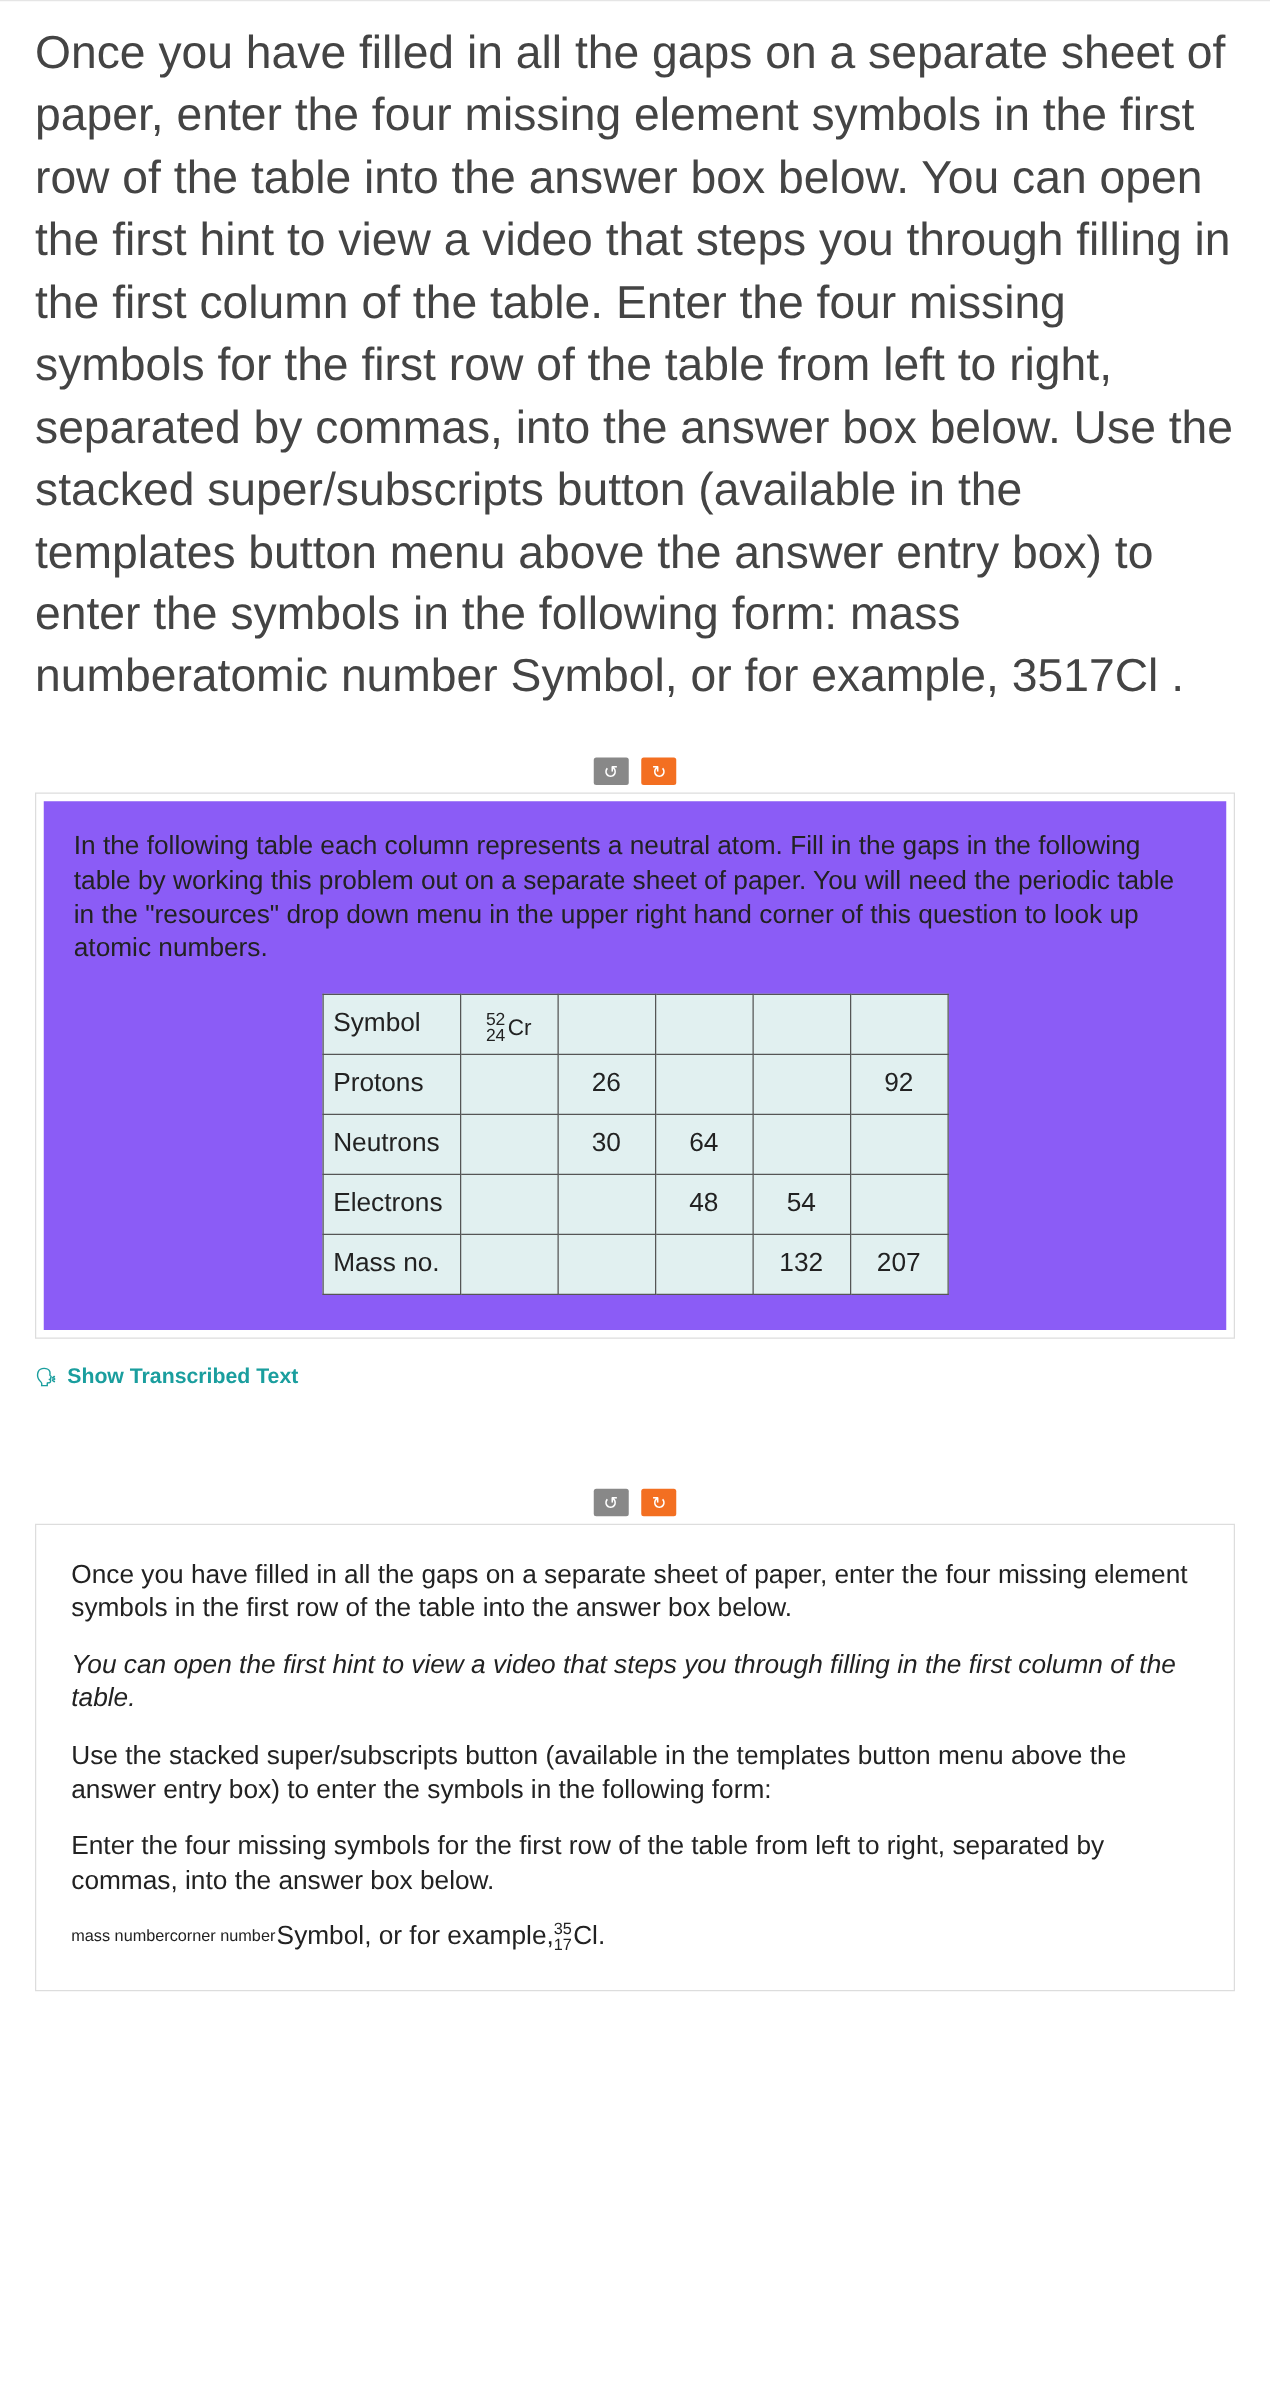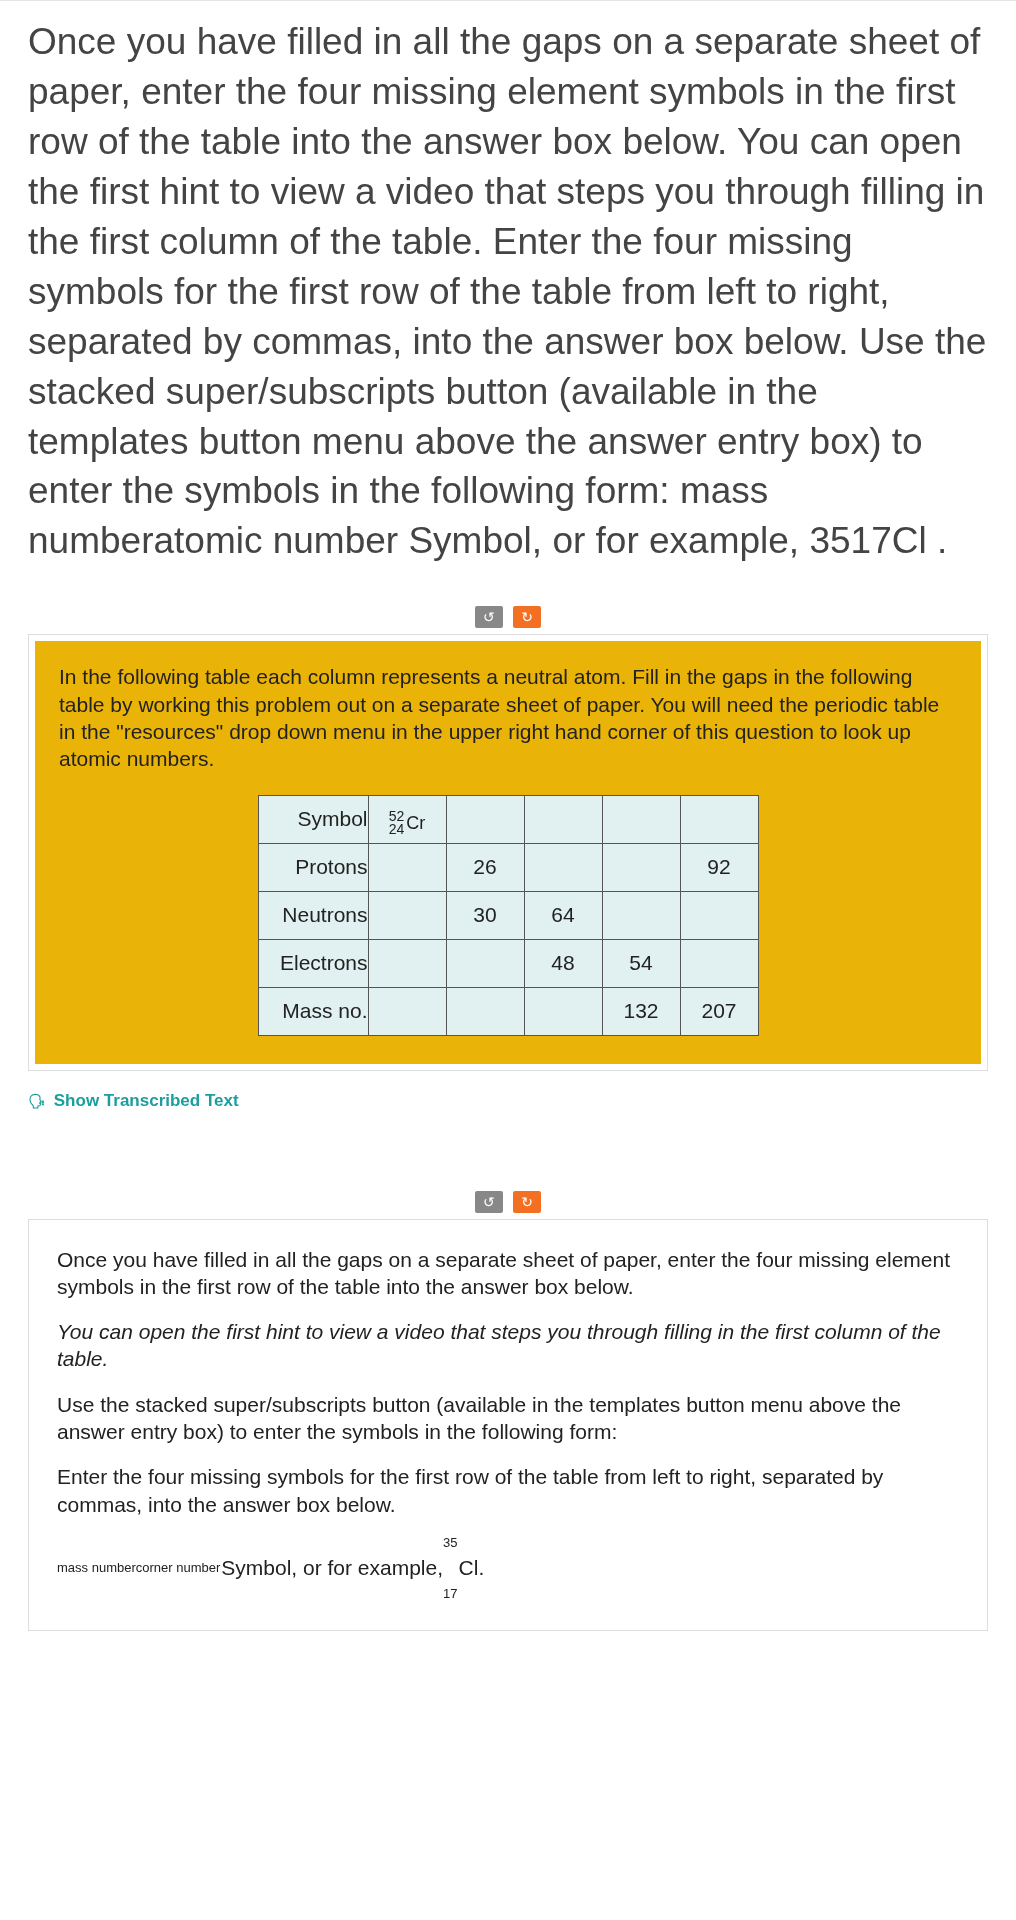--- a/index.html
+++ b/index.html
@@ -36,21 +36,21 @@
     text-align: center;
     border-radius: 2px;
   }
   .icon-gray { background: #888; }
   .icon-orange { background: #f36f21; }
   .image-panel {
     border: 1px solid #ddd;
     padding: 6px;
   }
   .teal-box {
-    background: #eab308;
+    background: #8b5cf6;
     padding: 22px 24px;
   }
   .teal-text {
     font-size: 21px;
     line-height: 1.3;
     color: #222;
     font-family: "Helvetica Neue", Arial, sans-serif;
     font-stretch: condensed;
   }
   .data-table {
@@ -62,21 +62,21 @@
     border: 1px solid #555;
     height: 48px;
     font-size: 21px;
     color: #222;
     text-align: center;
     vertical-align: middle;
     font-family: "Helvetica Neue", Arial, sans-serif;
   }
   .data-table td.rowhead {
     width: 110px;
-    text-align: right;
+    text-align: left;
     padding-left: 8px;
   }
   .data-table td.cell { width: 78px; }
   .symbol-cell { padding: 2px 4px; line-height: 1; }
   .elem { font-size: 18px; display: inline-block; vertical-align: middle; }
   .symbol-wrap { display: inline-flex; align-items: center; }
   .stack { display: inline-flex; flex-direction: column; line-height: 0.9; font-size: 14px; text-align: right; margin-right: 2px; }
   .show-transcribed {
     color: #1a9e9e;
     font-size: 17px;
@@ -124,21 +124,20 @@
     text-align: left;
     margin-right: 1px;
   }
   .cl-stack {
     display: inline-flex;
     flex-direction: column;
     font-size: 13px;
     line-height: 1.0;
     text-align: right;
     margin-right: 1px;
-    gap: 38px;
   }
 </style>
 </head>
 <body>
 
 <div class="top-question">Once you have filled in all the gaps on a separate sheet of paper, enter the four missing element symbols in the first row of the table into the answer box below. You can open the first hint to view a video that steps you through filling in the first column of the table. Enter the four missing symbols for the first row of the table from left to right, separated by commas, into the answer box below. Use the stacked super/subscripts button (available in the templates button menu above the answer entry box) to enter the symbols in the following form: mass numberatomic number Symbol, or for example, 3517Cl .</div>
 
 <div class="image-section">
   <div class="icon-bar">
     <span class="icon-box icon-gray">↺</span>

